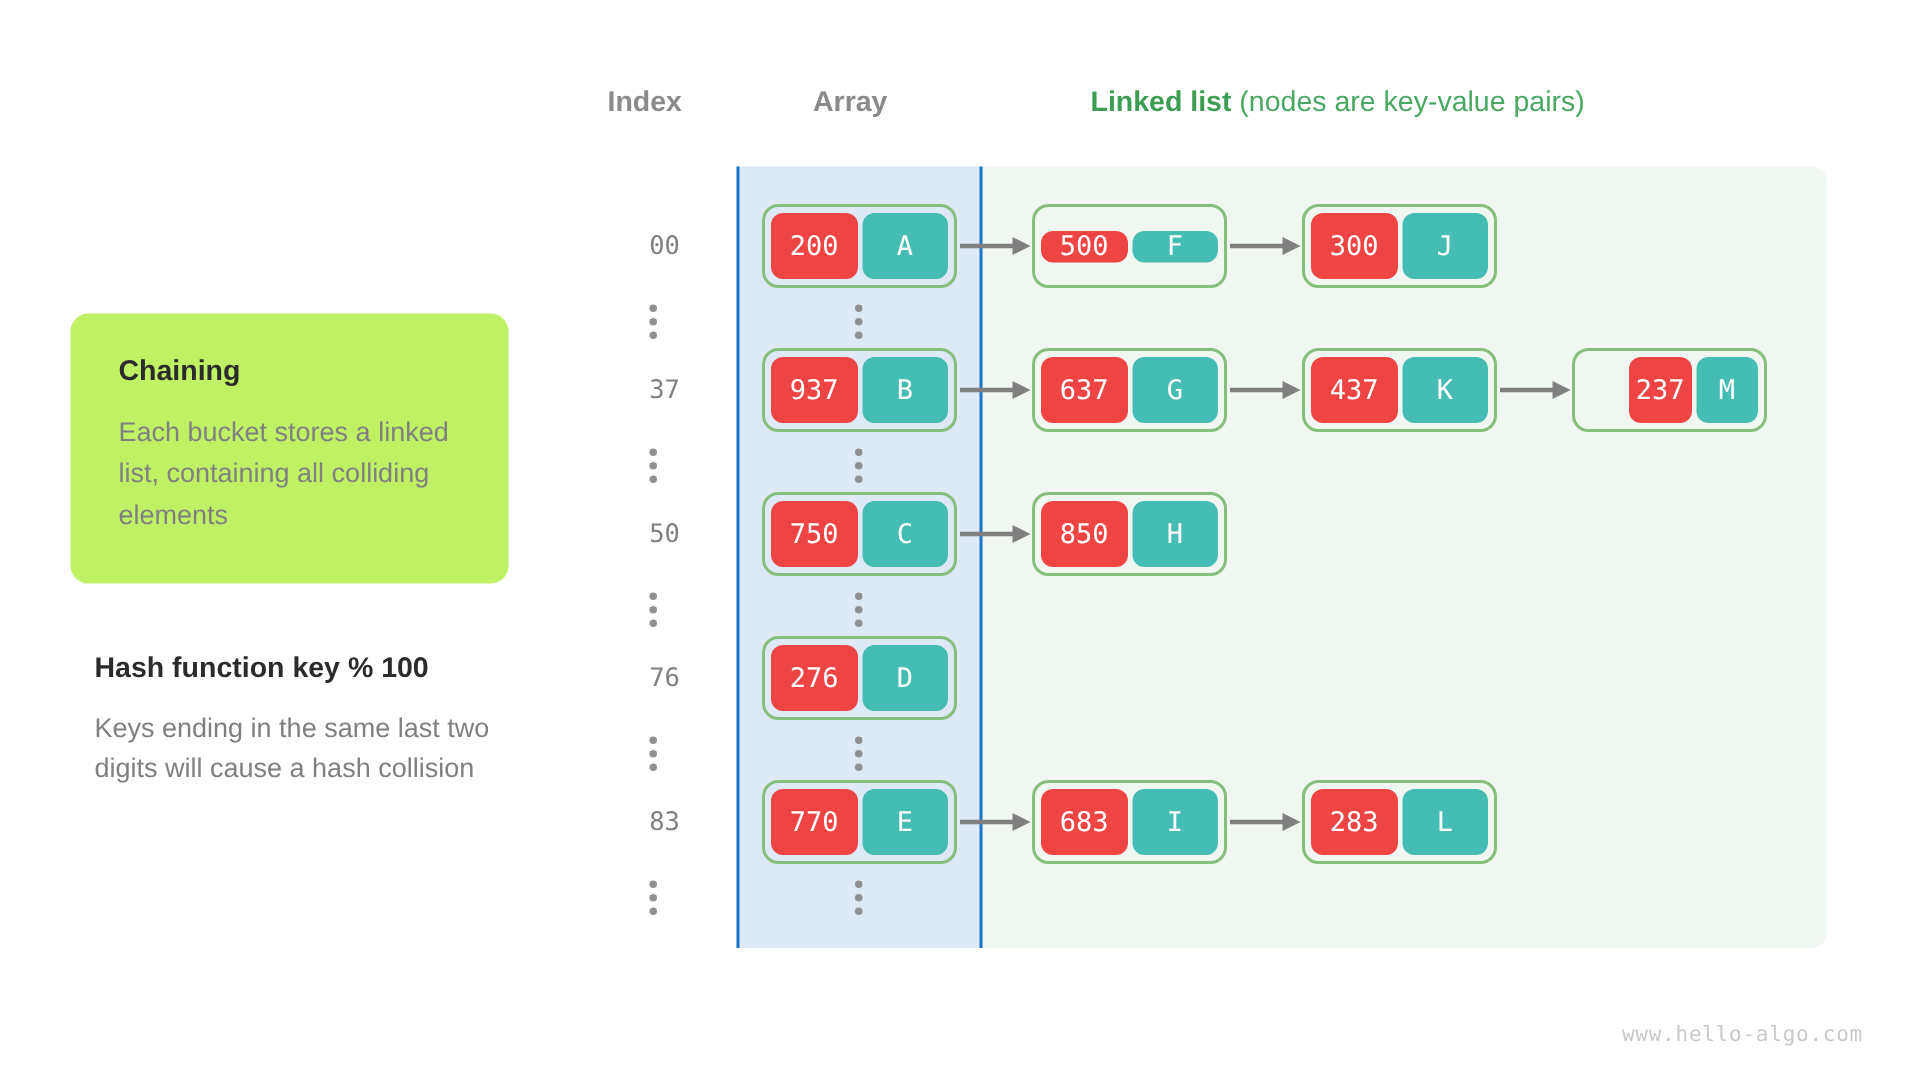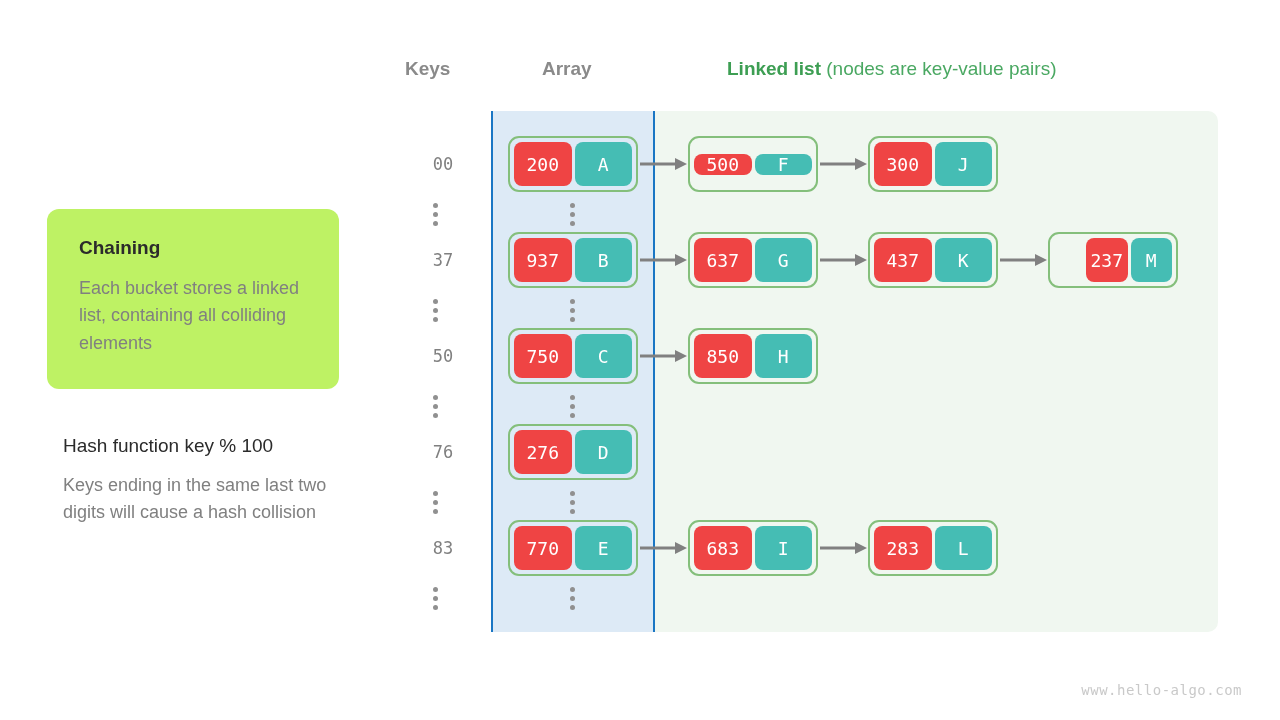--- a/index.html
+++ b/index.html
@@ -67,21 +67,21 @@
   }
 
   #hash-block {
     position: absolute;
     left: 63px;
     top: 435px;
     width: 300px;
   }
   #hash-block .hash-title {
     font-size: 19px;
-    font-weight: normal;
+    font-weight: bold;
     color: #2b2b2b;
     margin: 0 0 15px 0;
     white-space: nowrap;
   }
   #hash-block .hash-body {
     font-size: 18px;
     line-height: 1.52;
     color: #808080;
     margin: 0;
   }
@@ -184,21 +184,21 @@
     bottom: 22px;
     font-family: "DejaVu Sans Mono", "Liberation Mono", monospace;
     font-size: 14px;
     color: #c9c9c9;
     letter-spacing: 0.5px;
   }
 </style>
 </head>
 <body>
 
-<div class="col-header" id="hdr-index">Keys</div>
+<div class="col-header" id="hdr-index">Index</div>
 <div class="col-header" id="hdr-array">Array</div>
 <div id="hdr-linked">
   <span class="ll-strong">Linked list</span><span class="ll-rest"> (nodes are key-value pairs)</span>
 </div>
 
 <div id="chaining-card">
   <p class="card-title">Chaining</p>
   <p class="card-body">Each bucket stores a linked list, containing all colliding elements</p>
 </div>
 

